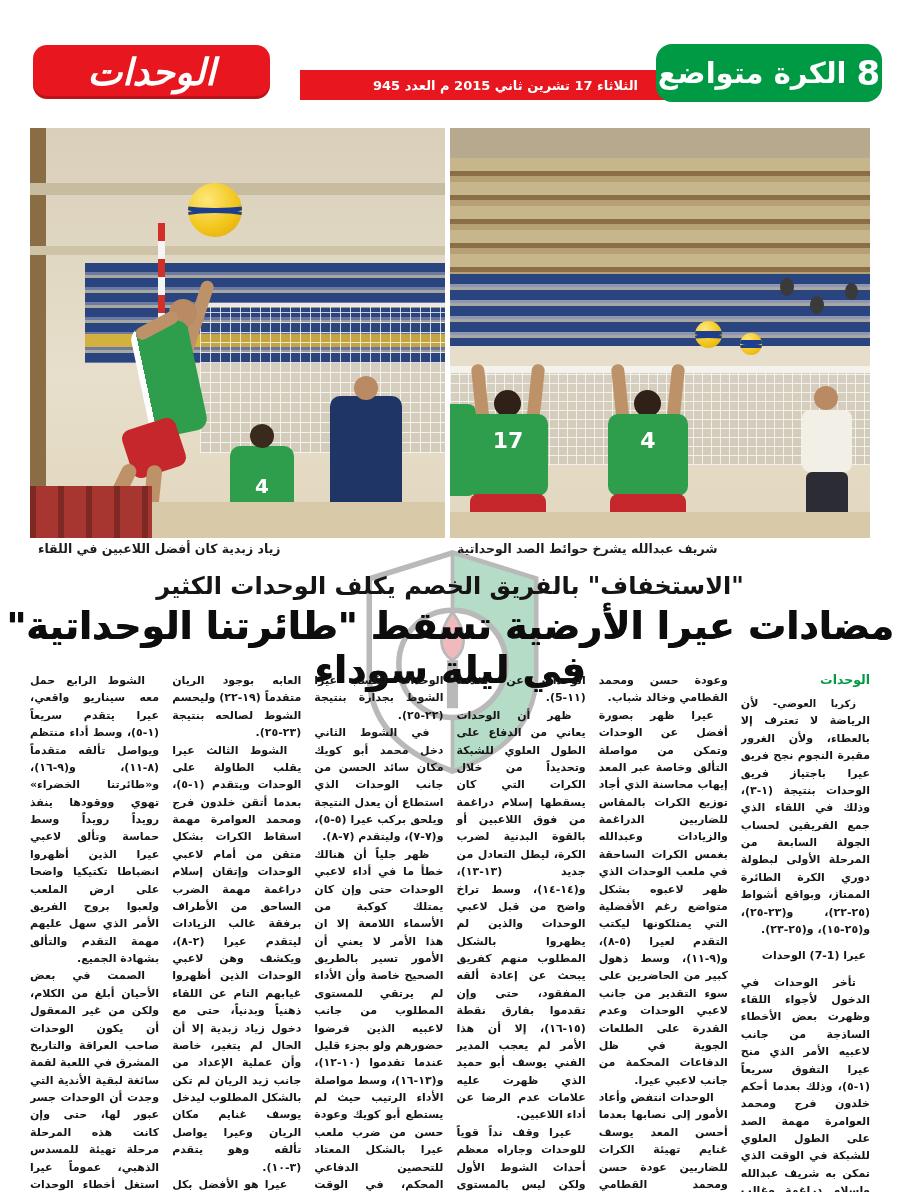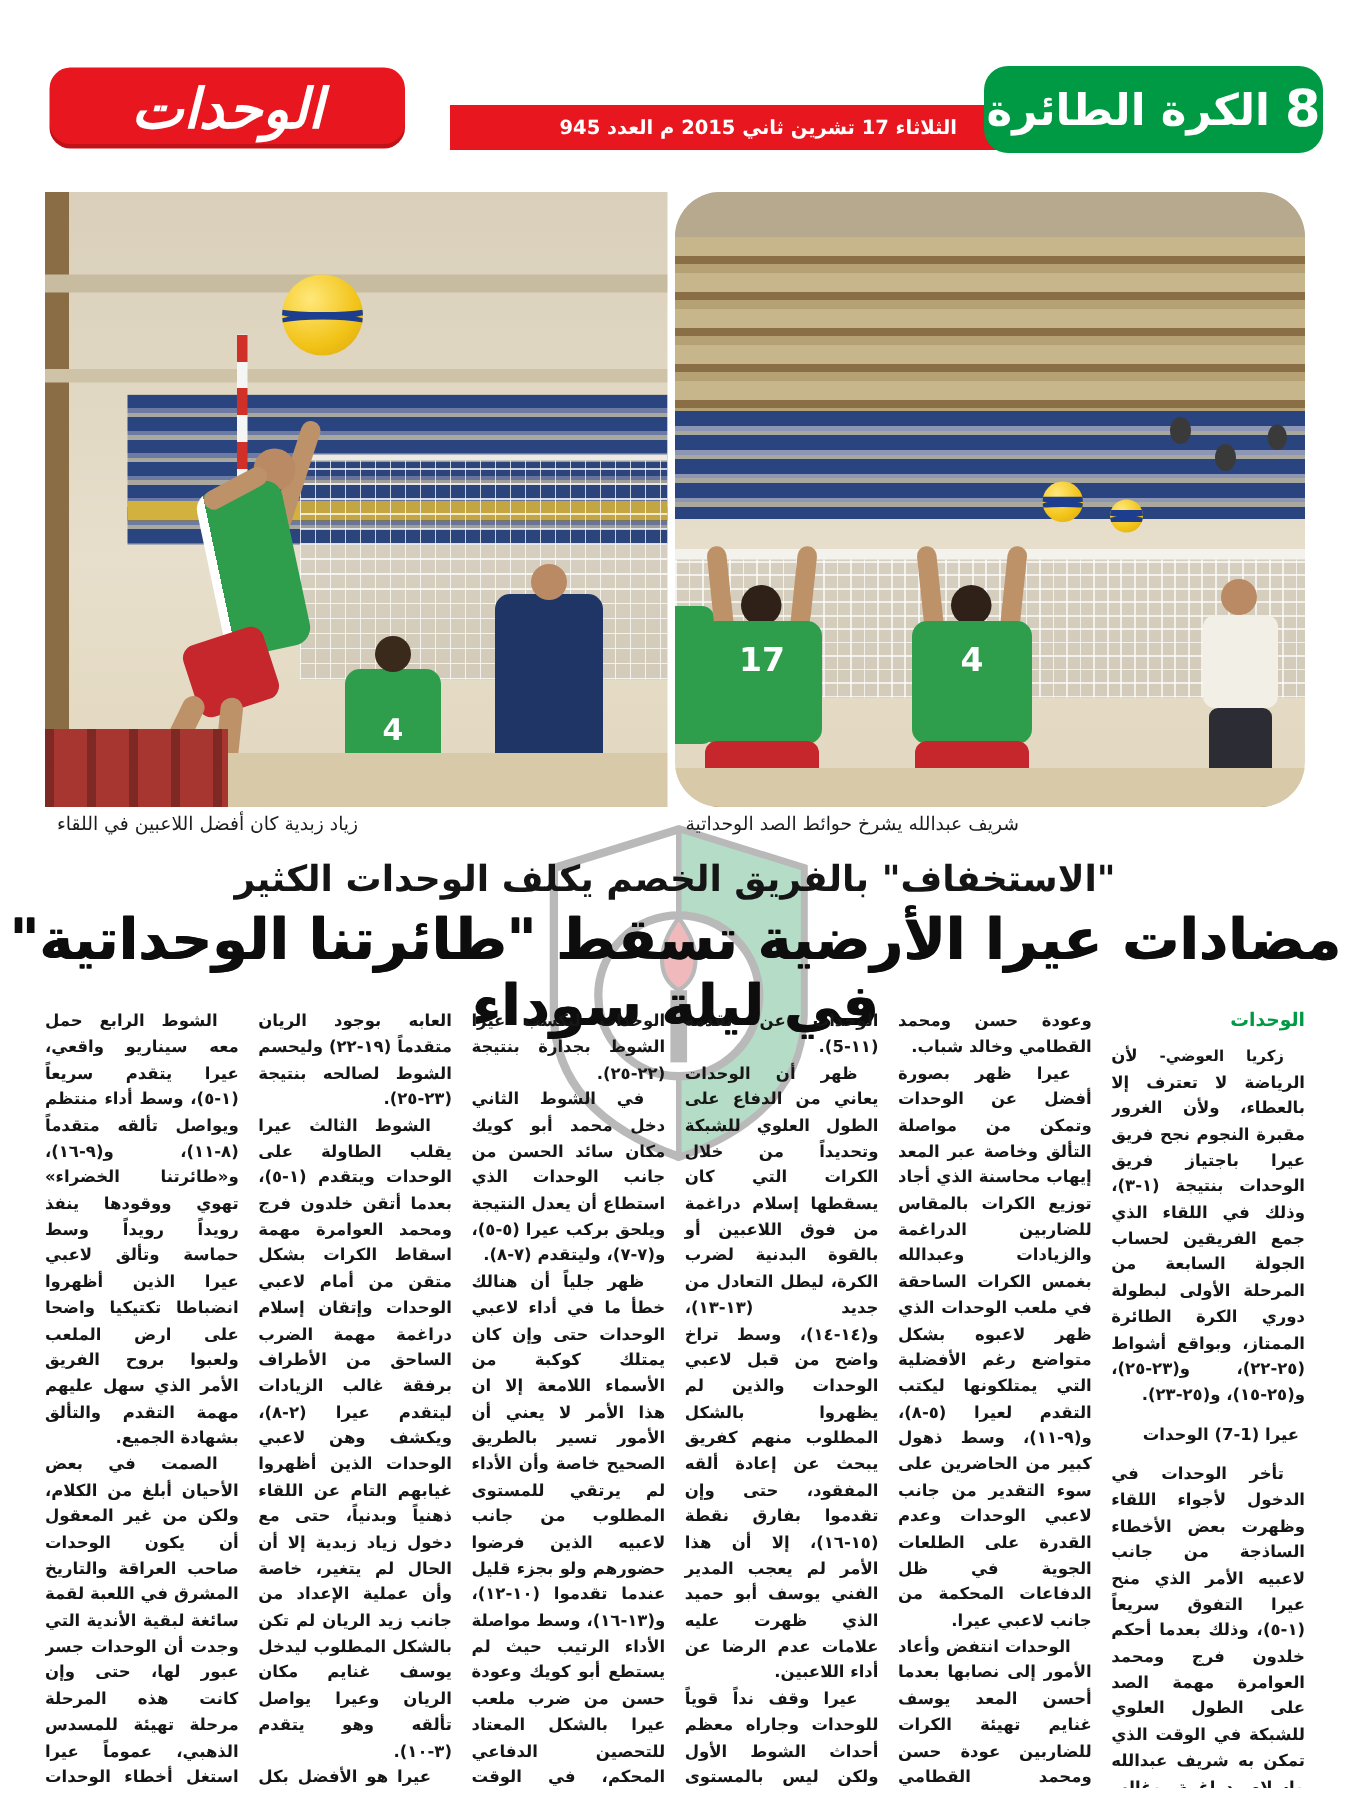--- a/index.html
+++ b/index.html
@@ -18,21 +18,21 @@
   .date-strip span{margin-right:24px;}
   .section-box{position:absolute;left:656px;top:44px;width:226px;height:58px;background:var(--green);
     border-radius:16px;display:flex;align-items:center;justify-content:center;gap:10px;
     color:#fff;font-weight:bold;z-index:2;}
   .section-box .pgnum{font-size:34px;}
   .section-box .sect{font-size:29px;}
 
   
   .photos{position:absolute;left:30px;top:128px;width:840px;height:410px;display:flex;gap:5px;direction:ltr;}
   .photo{position:relative;overflow:hidden;background:linear-gradient(#d9cfba,#e7dfcb 60%,#e2d7bf);}
-  .pl{width:415px;} .pr{width:420px;border-radius:30px;}
+  .pl{width:415px;} .pr{width:420px;}
   .photo i,.photo b{position:absolute;display:block;}
 
   
   .pl-beam1{position:absolute;left:0;right:0;top:55px;height:12px;background:#c8bca0;}
   .pl-beam2{position:absolute;left:0;right:0;top:118px;height:9px;background:#cfc3a7;}
   .pl-stands{position:absolute;left:55px;right:0;top:135px;height:100px;
     background:repeating-linear-gradient(180deg,#2a4480 0 9px,#6d7aa4 9px 12px,#a9a89f 12px 15px);}
   .pl-yellow{position:absolute;left:55px;right:0;top:206px;height:13px;background:#d2b13f;}
   .pl-wallside{position:absolute;left:0;top:0;bottom:0;width:16px;background:#8a6c45;}
   .pl-net{position:absolute;left:170px;right:0;top:175px;height:150px;background:rgba(70,70,85,.10);
@@ -90,21 +90,21 @@
   .blk17{left:10px;} .blk4{left:150px;}
   .pr-edgeplayer{position:absolute;left:0;bottom:42px;width:26px;height:92px;background:#2f9e4c;border-radius:0 8px 8px 0;}
   .pr-ref{position:absolute;right:12px;bottom:0;width:62px;height:152px;}
   .pr-ref .head{left:18px;top:0;width:24px;height:24px;border-radius:50%;background:#b98a63;}
   .pr-ref .torso{left:6px;top:24px;width:50px;height:62px;background:#f2efe6;border-radius:8px;}
   .pr-ref .pants{left:10px;top:86px;width:42px;height:66px;background:#2c2c34;border-radius:6px;}
   .pr-floor{position:absolute;left:0;right:0;bottom:0;height:26px;background:#d8c9a8;}
 
   
   .captions{position:absolute;left:30px;top:541px;width:840px;display:flex;direction:ltr;}
-  .cap{font-size:12.5px;font-weight:normal;color:#1c1c1c;direction:rtl;text-align:left;}
+  .cap{font-size:12.5px;font-weight:bold;color:#1c1c1c;direction:rtl;text-align:left;}
   .cap-left{width:415px;padding-left:8px;}
   .cap-right{width:420px;padding-left:12px;}
 
   
   .kicker{position:absolute;left:0;right:0;top:572px;text-align:center;font-size:24px;font-weight:bold;
     color:#151515;z-index:2;}
   .headline{position:absolute;left:0;right:0;top:604px;text-align:center;font-size:38px;font-weight:bold;
     color:#0d0d0d;z-index:2;text-shadow:0.7px 0 0 currentColor;}
 
   
@@ -126,21 +126,21 @@
 <div class="page">
 
   <div class="masthead">
     <span>الوحدات</span>
   </div>
   <div class="date-strip">
     <span>الثلاثاء 17 تشرين ثاني 2015 م العدد 945</span>
   </div>
   <div class="section-box">
     <span class="pgnum">8</span>
-    <span class="sect">الكرة الطائرة</span>
+    <span class="sect">الكرة متواضع</span>
   </div>
 
   <div class="photos">
 
     <figure class="photo pl">
       <div class="pl-wallside"></div>
       <div class="pl-beam1"></div>
       <div class="pl-beam2"></div>
       <div class="pl-stands"></div>
       <div class="pl-yellow"></div>

